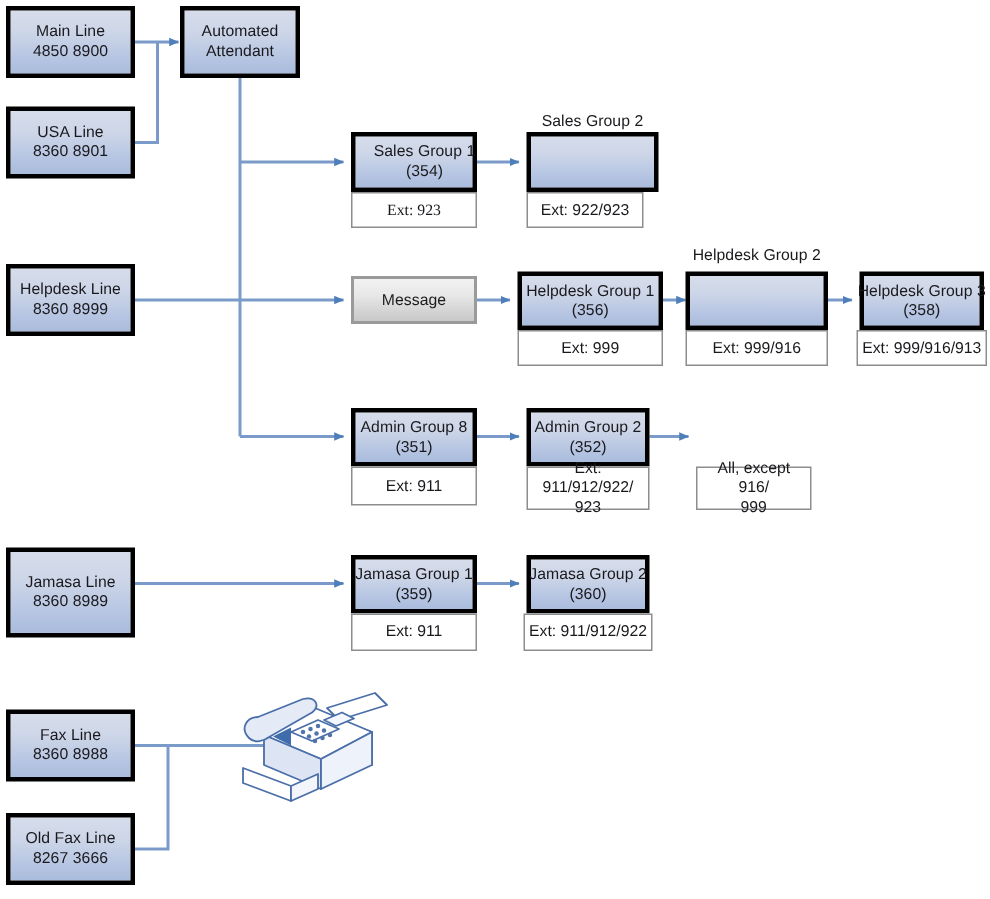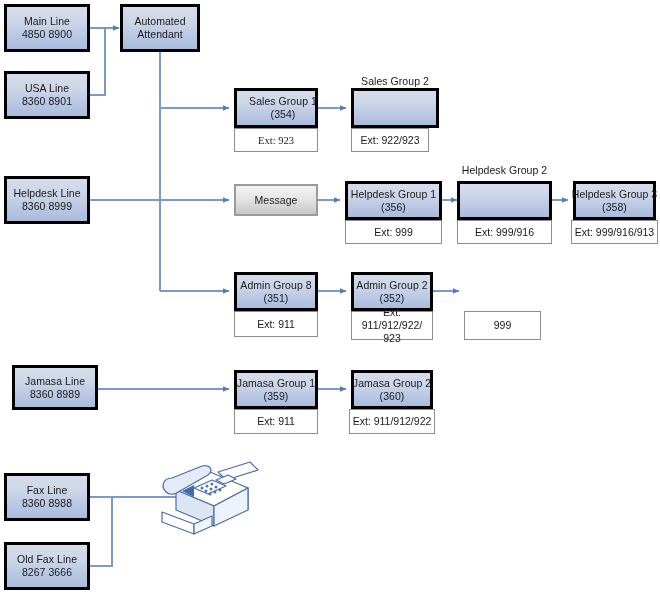--- a/index.html
+++ b/index.html
@@ -141,21 +141,21 @@
   <div class="node" style="left:4px;  top:71px;  width:86px; height:48px;">
     <span class="l1">USA Line</span>
     <span class="l2">8360 8901</span>
   </div>
 
   <div class="node" style="left:4px;  top:176px; width:86px; height:48px;">
     <span class="l1">Helpdesk Line</span>
     <span class="l2">8360 8999</span>
   </div>
 
-  <div class="node" style="left:12px;  top:365px; width:86px; height:45px;">
+  <div class="node" style="left:4px;  top:365px; width:86px; height:60px;">
     <span class="l1">Jamasa Line</span>
     <span class="l2">8360 8989</span>
   </div>
 
   <div class="node" style="left:4px;  top:473px; width:86px; height:48px;">
     <span class="l1">Fax Line</span>
     <span class="l2">8360 8988</span>
   </div>
 
   <div class="node" style="left:4px;  top:542px; width:86px; height:48px;">
@@ -223,20 +223,21 @@
   <div class="node" style="left:351px; top:272px; width:82px; height:39px;">
     <span class="l1">Admin Group 2</span>
     <span class="l2">(352)</span>
   </div>
   <div class="caption" style="left:351px; top:311px; width:82px; height:29px; flex-direction:column;">
     <span>Ext: 911/912/922/</span>
     <span>923</span>
   </div>
 
   <div class="caption" style="left:464px; top:311px; width:77px; height:29px; flex-direction:column;">
+    <span>All, except 916/</span>
     <span>999</span>
   </div>
 
   <div class="node" style="left:234px; top:370px; width:84px; height:39px;">
     <span class="l1">Jamasa Group 1</span>
     <span class="l2">(359)</span>
   </div>
   <div class="caption" style="left:234px; top:409px; width:84px; height:25px;">
     <span>Ext: 911</span>
   </div>

